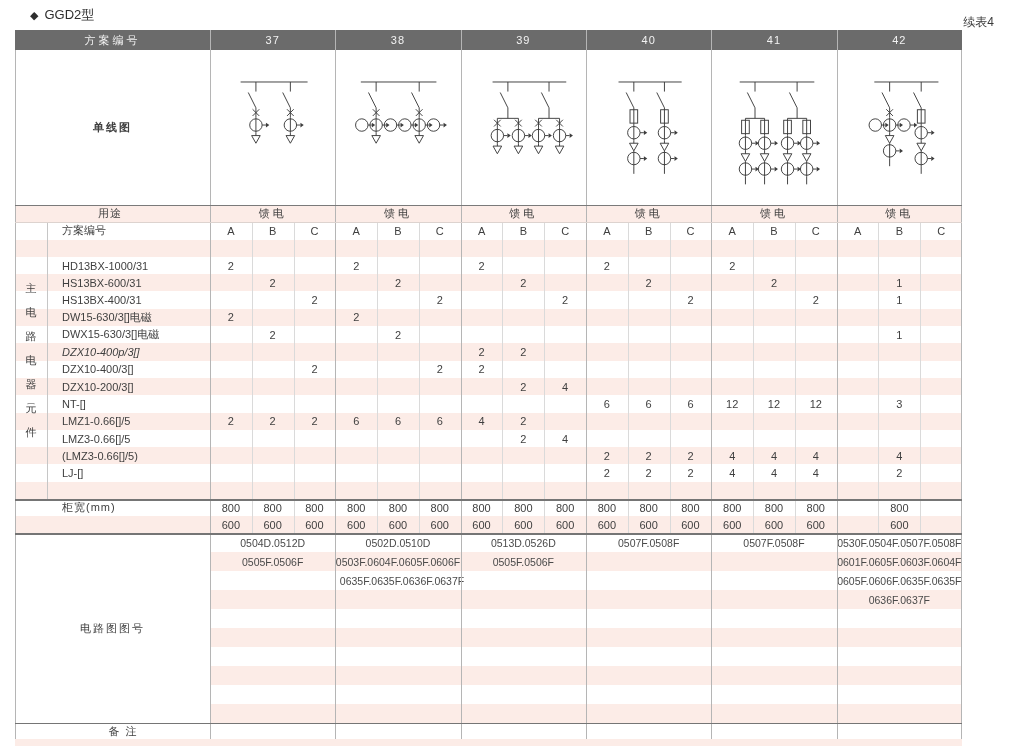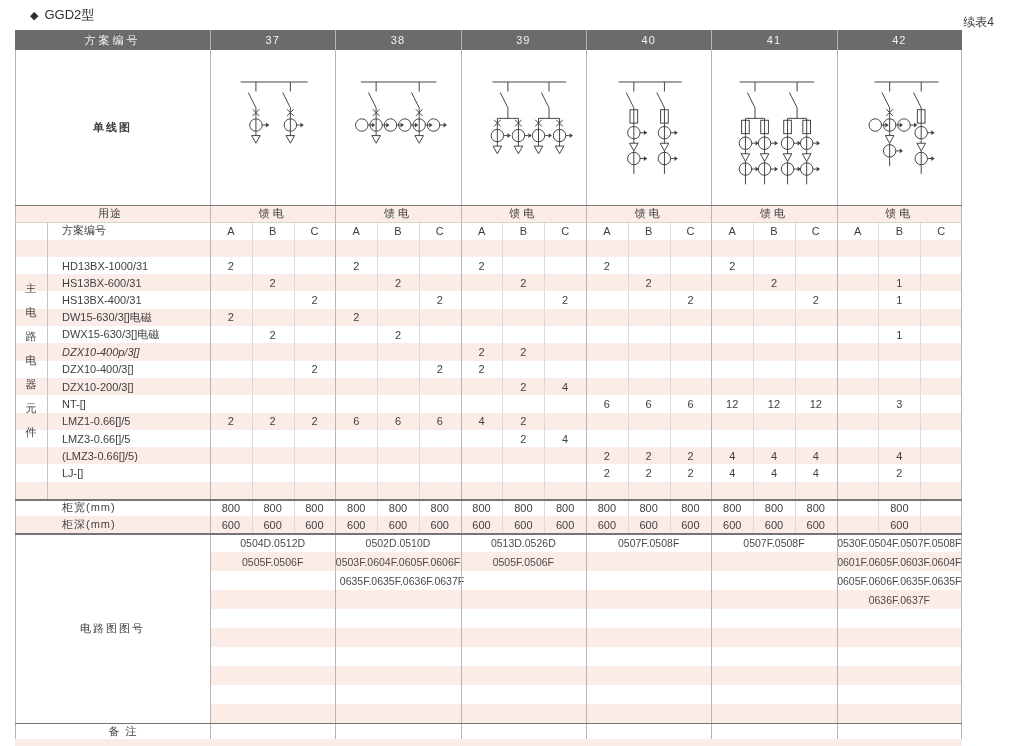--- a/index.html
+++ b/index.html
@@ -451,21 +451,20 @@
       <div class="c val" style="grid-area: 20 / 9;">800</div>
       <div class="c val" style="grid-area: 20 / 10;">800</div>
       <div class="c val" style="grid-area: 20 / 11;">800</div>
       <div class="c val" style="grid-area: 20 / 12;">800</div>
       <div class="c val" style="grid-area: 20 / 13;">800</div>
       <div class="c val" style="grid-area: 20 / 14;">800</div>
       <div class="c val" style="grid-area: 20 / 15;">800</div>
       <div class="c val" style="grid-area: 20 / 16;">800</div>
       <div class="c val" style="grid-area: 20 / 17;">800</div>
       <div class="c val" style="grid-area: 20 / 19;">800</div>
-      <div class="c lbl-left" style="grid-area: 21 / 1 / auto / 3;">柜深(mm)</div>
       <div class="c val" style="grid-area: 21 / 3;">600</div>
       <div class="c val" style="grid-area: 21 / 4;">600</div>
       <div class="c val" style="grid-area: 21 / 5;">600</div>
       <div class="c val" style="grid-area: 21 / 6;">600</div>
       <div class="c val" style="grid-area: 21 / 7;">600</div>
       <div class="c val" style="grid-area: 21 / 8;">600</div>
       <div class="c val" style="grid-area: 21 / 9;">600</div>
       <div class="c val" style="grid-area: 21 / 10;">600</div>
       <div class="c val" style="grid-area: 21 / 11;">600</div>
       <div class="c val" style="grid-area: 21 / 12;">600</div>

